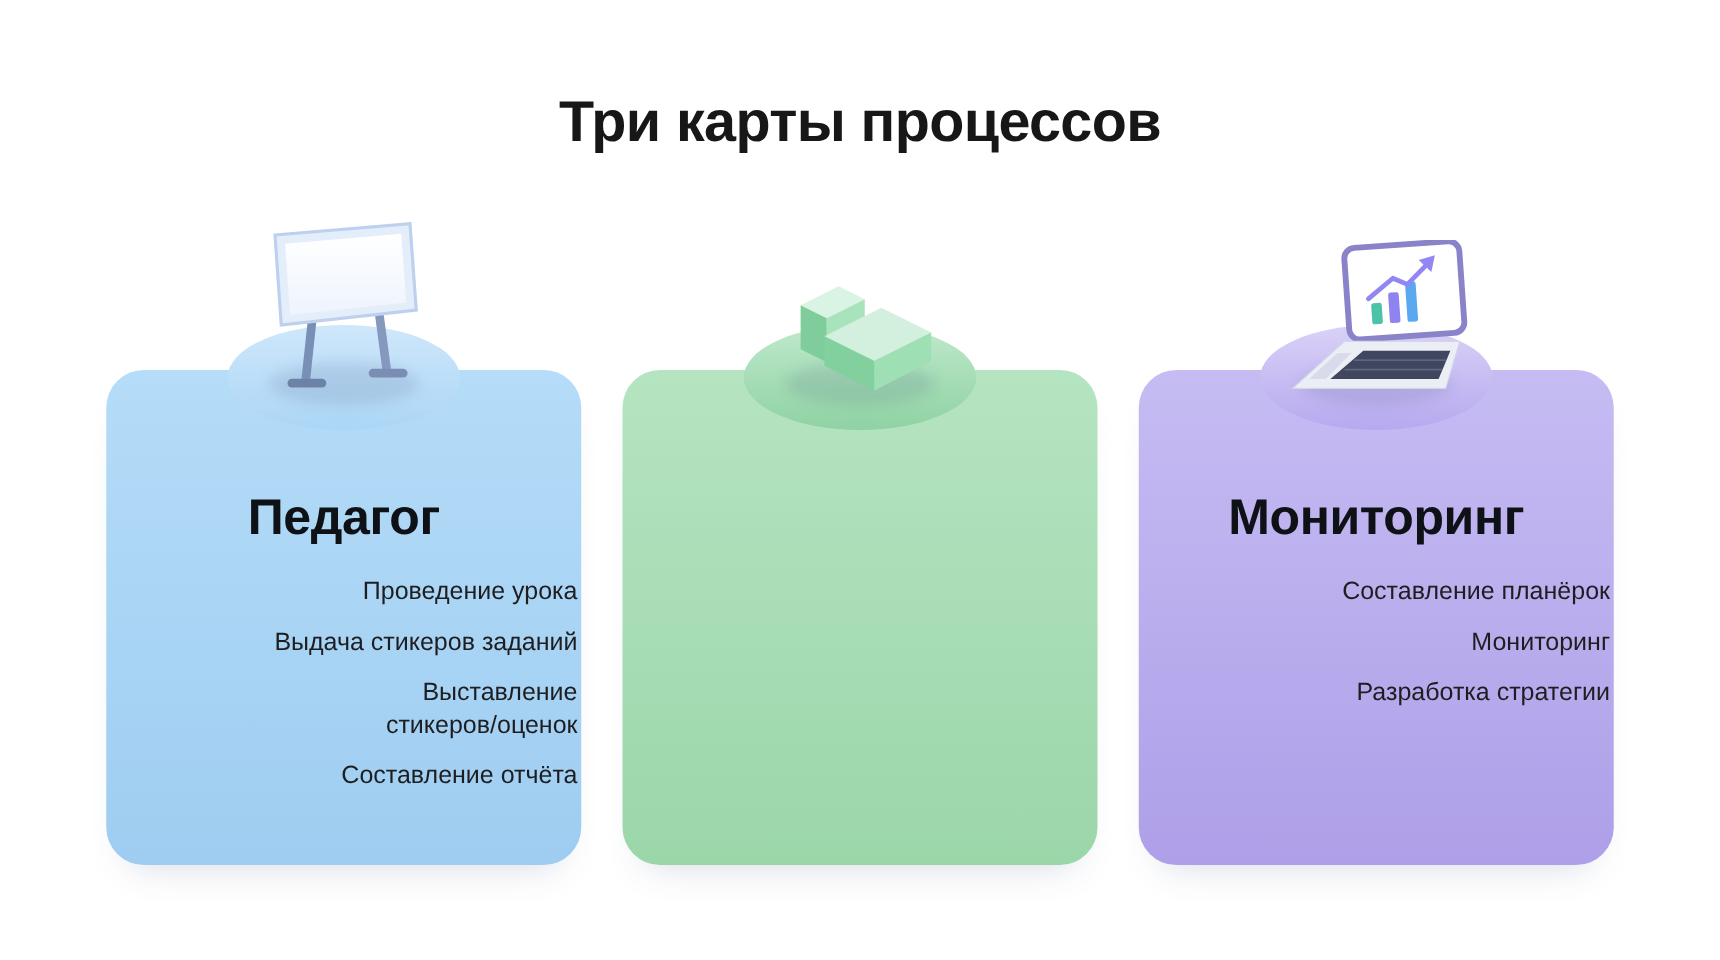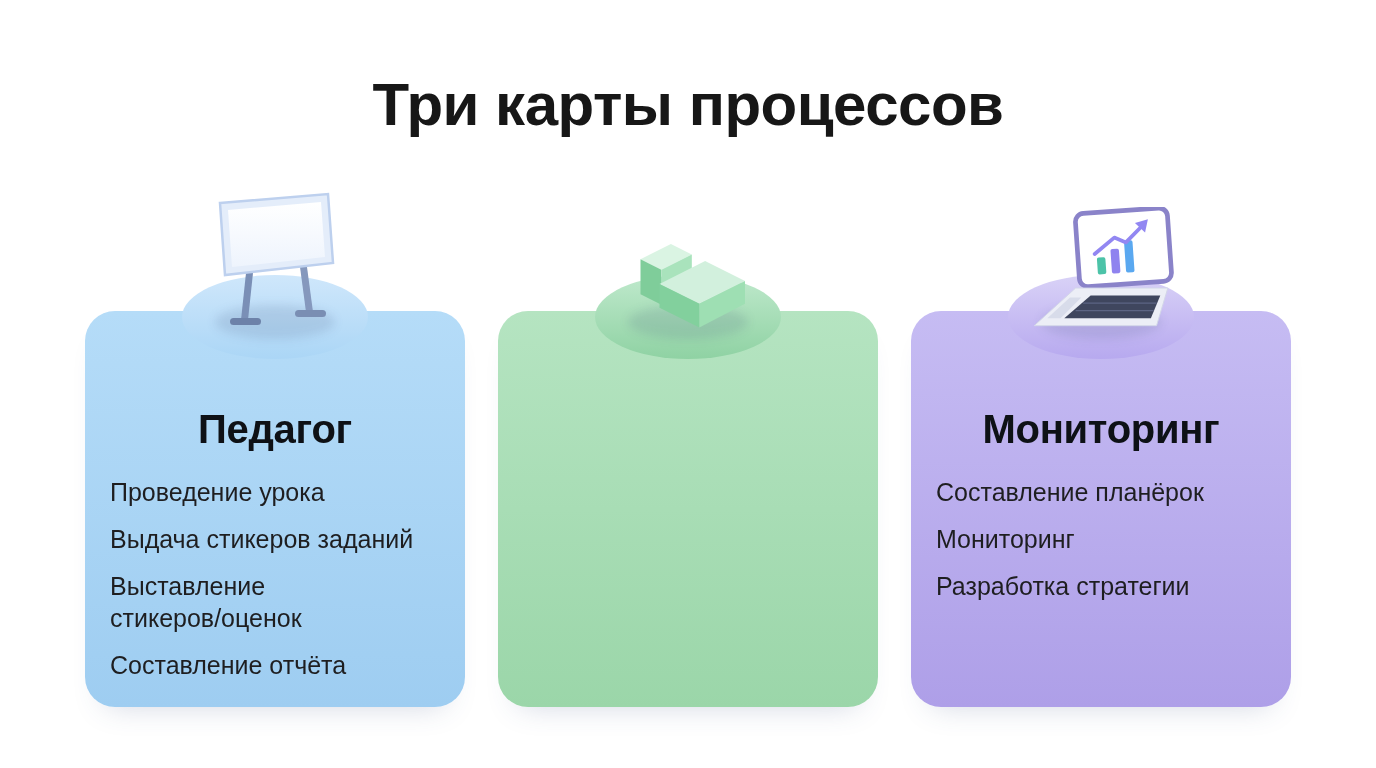--- a/index.html
+++ b/index.html
@@ -13,21 +13,21 @@
     width: 1376px;
     height: 768px;
     background: #ffffff;
     overflow: hidden;
     padding-top: 70px;
     box-sizing: border-box;
   }
   .slide-title {
     margin: 0;
     text-align: center;
-    font-size: 60px;
+    font-size: 46px;
     font-weight: 700;
     color: #171717;
     letter-spacing: -0.5px;
   }
   .cards {
     display: flex;
     justify-content: center;
     gap: 33px;
     margin-top: 172px;
   }
@@ -77,23 +77,23 @@
     margin: 96px 0 0 0;
     text-align: center;
     font-size: 40px;
     font-weight: 700;
     color: #0e1116;
     letter-spacing: -0.3px;
   }
   .card-items {
     list-style: none;
     margin: 24px 0 0 0;
-    padding: 0 25px;
-    text-align: left;
-    font-size: 25px;
+    padding: 0 3px;
+    text-align: right;
+    font-size: 20px;
     color: #1e1e20;
   }
   .card-items li {
     margin: 15px 0;
     line-height: 1.28;
     white-space: pre-line;
   }
 </style>
 </head>
 <body>

